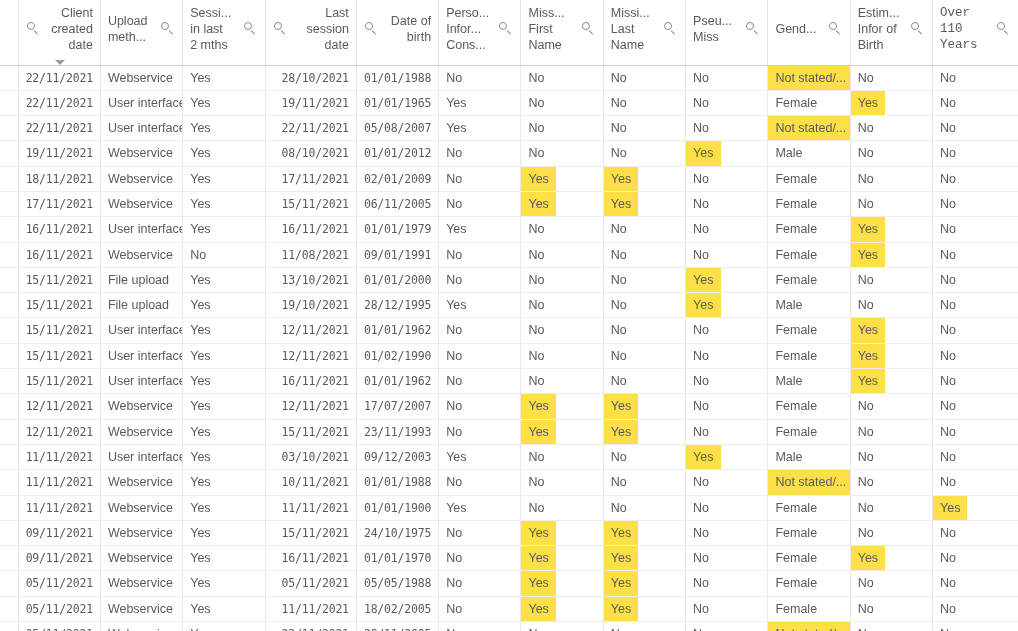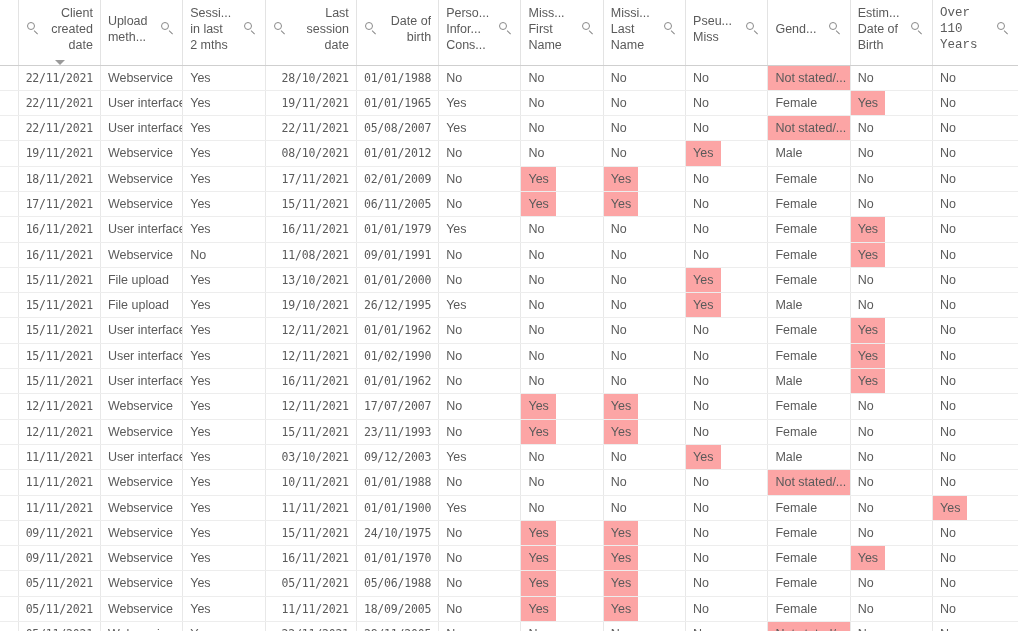--- a/index.html
+++ b/index.html
@@ -128,21 +128,21 @@
   .cv.num {
     text-align: right;
     font-family: "DejaVu Sans Mono", monospace;
     font-size: 11.5px;
     letter-spacing: -0.2px;
   }
   .cv.txt { text-align: left; }
 
   
   .hl .cv {
-    background: #fca5a5;
+    background: #fde047;
   }
   .hl .cv.shrink {
     display: inline-block;
     height: 24.3px;
     width: auto;
     min-width: 0;
   }
 
   td.hl { background: transparent; }
 </style>
@@ -241,21 +241,21 @@
           </th>
           <th>
             <div class="hcell lf">
               <span class="htext">Gend...</span>
               <span class="search-icon"></span>
             </div>
           </th>
           <th>
             <div class="hcell lf">
               <span class="htext">Estim...
-Date of
+Infor of
 Birth</span>
               <span class="search-icon"></span>
             </div>
           </th>
           <th class="tail">
             <div class="hcell lf">
               <span class="htext">Over
 110
 Years</span>
               <span class="search-icon"></span>
@@ -601,21 +601,21 @@
           <td>
             <span class="cv txt">File upload</span>
           </td>
           <td>
             <span class="cv txt">Yes</span>
           </td>
           <td>
             <span class="cv num">19/10/2021</span>
           </td>
           <td>
-            <span class="cv num">26/12/1995</span>
+            <span class="cv num">28/12/1995</span>
           </td>
           <td>
             <span class="cv txt">Yes</span>
           </td>
           <td>
             <span class="cv txt">No</span>
           </td>
           <td>
             <span class="cv txt">No</span>
           </td>
@@ -998,21 +998,21 @@
           <td>
             <span class="cv txt">Webservice</span>
           </td>
           <td>
             <span class="cv txt">Yes</span>
           </td>
           <td>
             <span class="cv num">05/11/2021</span>
           </td>
           <td>
-            <span class="cv num">05/06/1988</span>
+            <span class="cv num">05/05/1988</span>
           </td>
           <td>
             <span class="cv txt">No</span>
           </td>
           <td class=" hl"><span class="cv txt shrink">Yes</span></td>
           <td class=" hl"><span class="cv txt shrink">Yes</span></td>
           <td>
             <span class="cv txt">No</span>
           </td>
           <td>
@@ -1033,21 +1033,21 @@
           <td>
             <span class="cv txt">Webservice</span>
           </td>
           <td>
             <span class="cv txt">Yes</span>
           </td>
           <td>
             <span class="cv num">11/11/2021</span>
           </td>
           <td>
-            <span class="cv num">18/09/2005</span>
+            <span class="cv num">18/02/2005</span>
           </td>
           <td>
             <span class="cv txt">No</span>
           </td>
           <td class=" hl"><span class="cv txt shrink">Yes</span></td>
           <td class=" hl"><span class="cv txt shrink">Yes</span></td>
           <td>
             <span class="cv txt">No</span>
           </td>
           <td>

